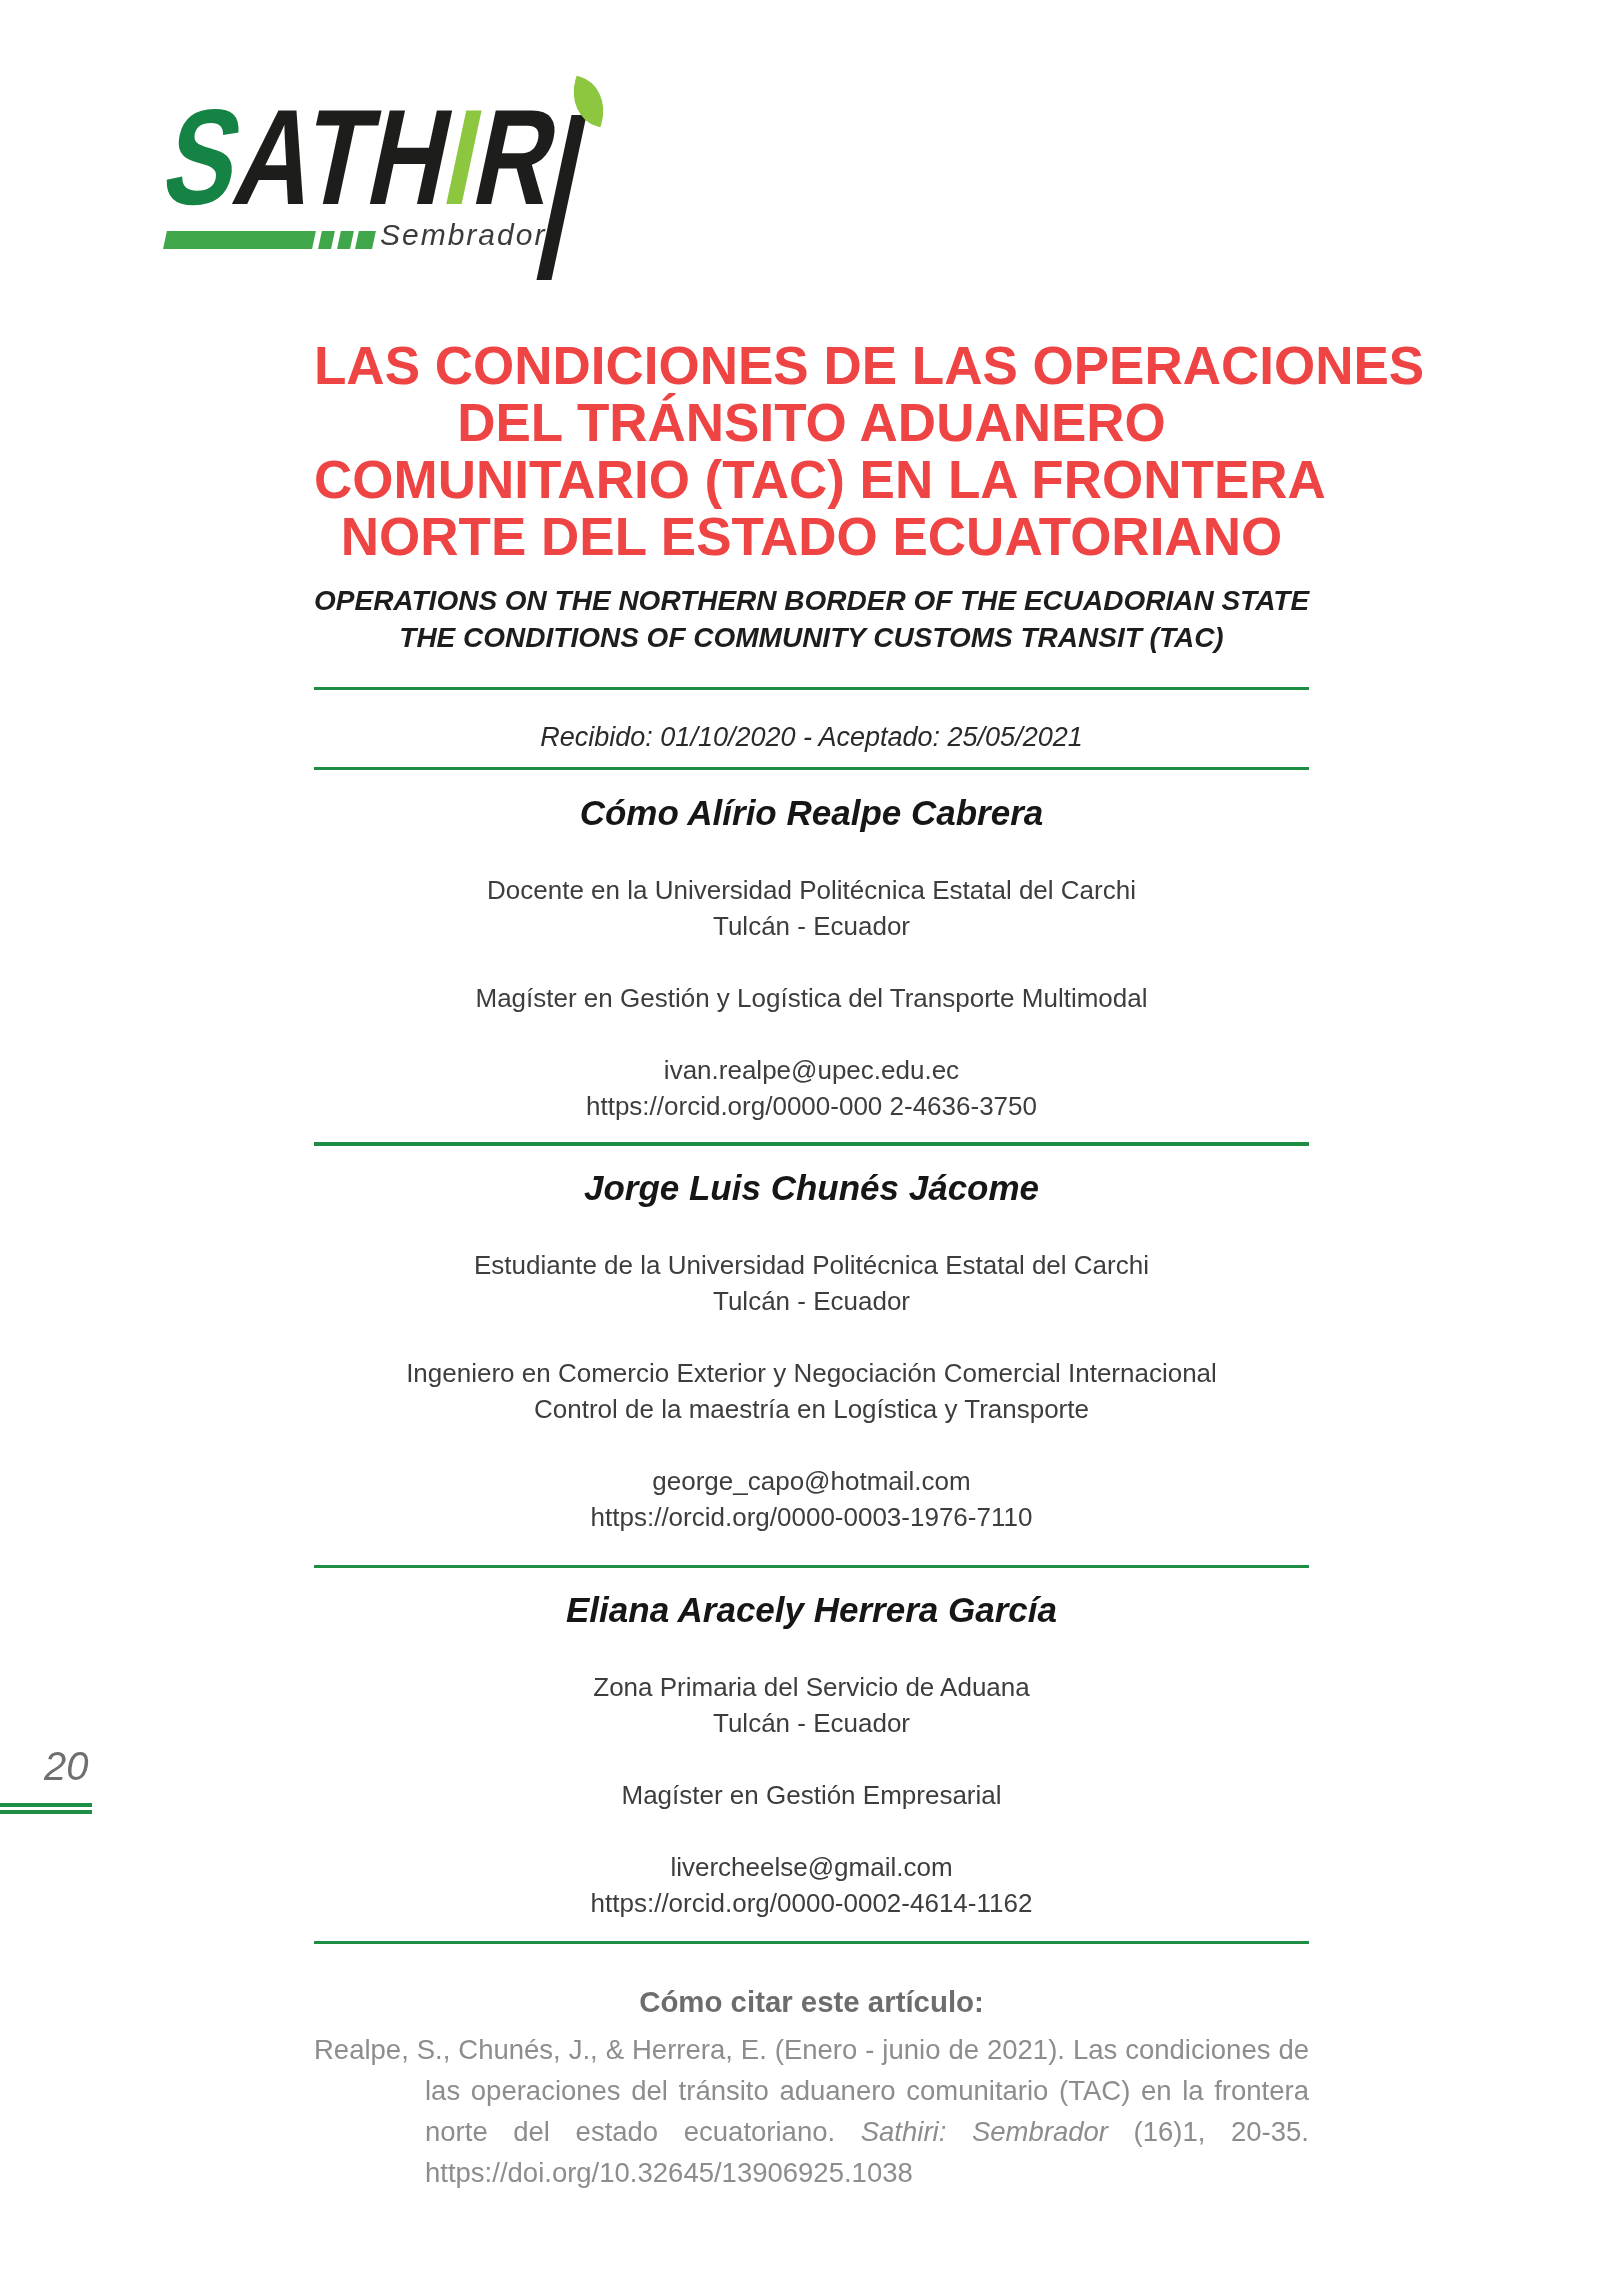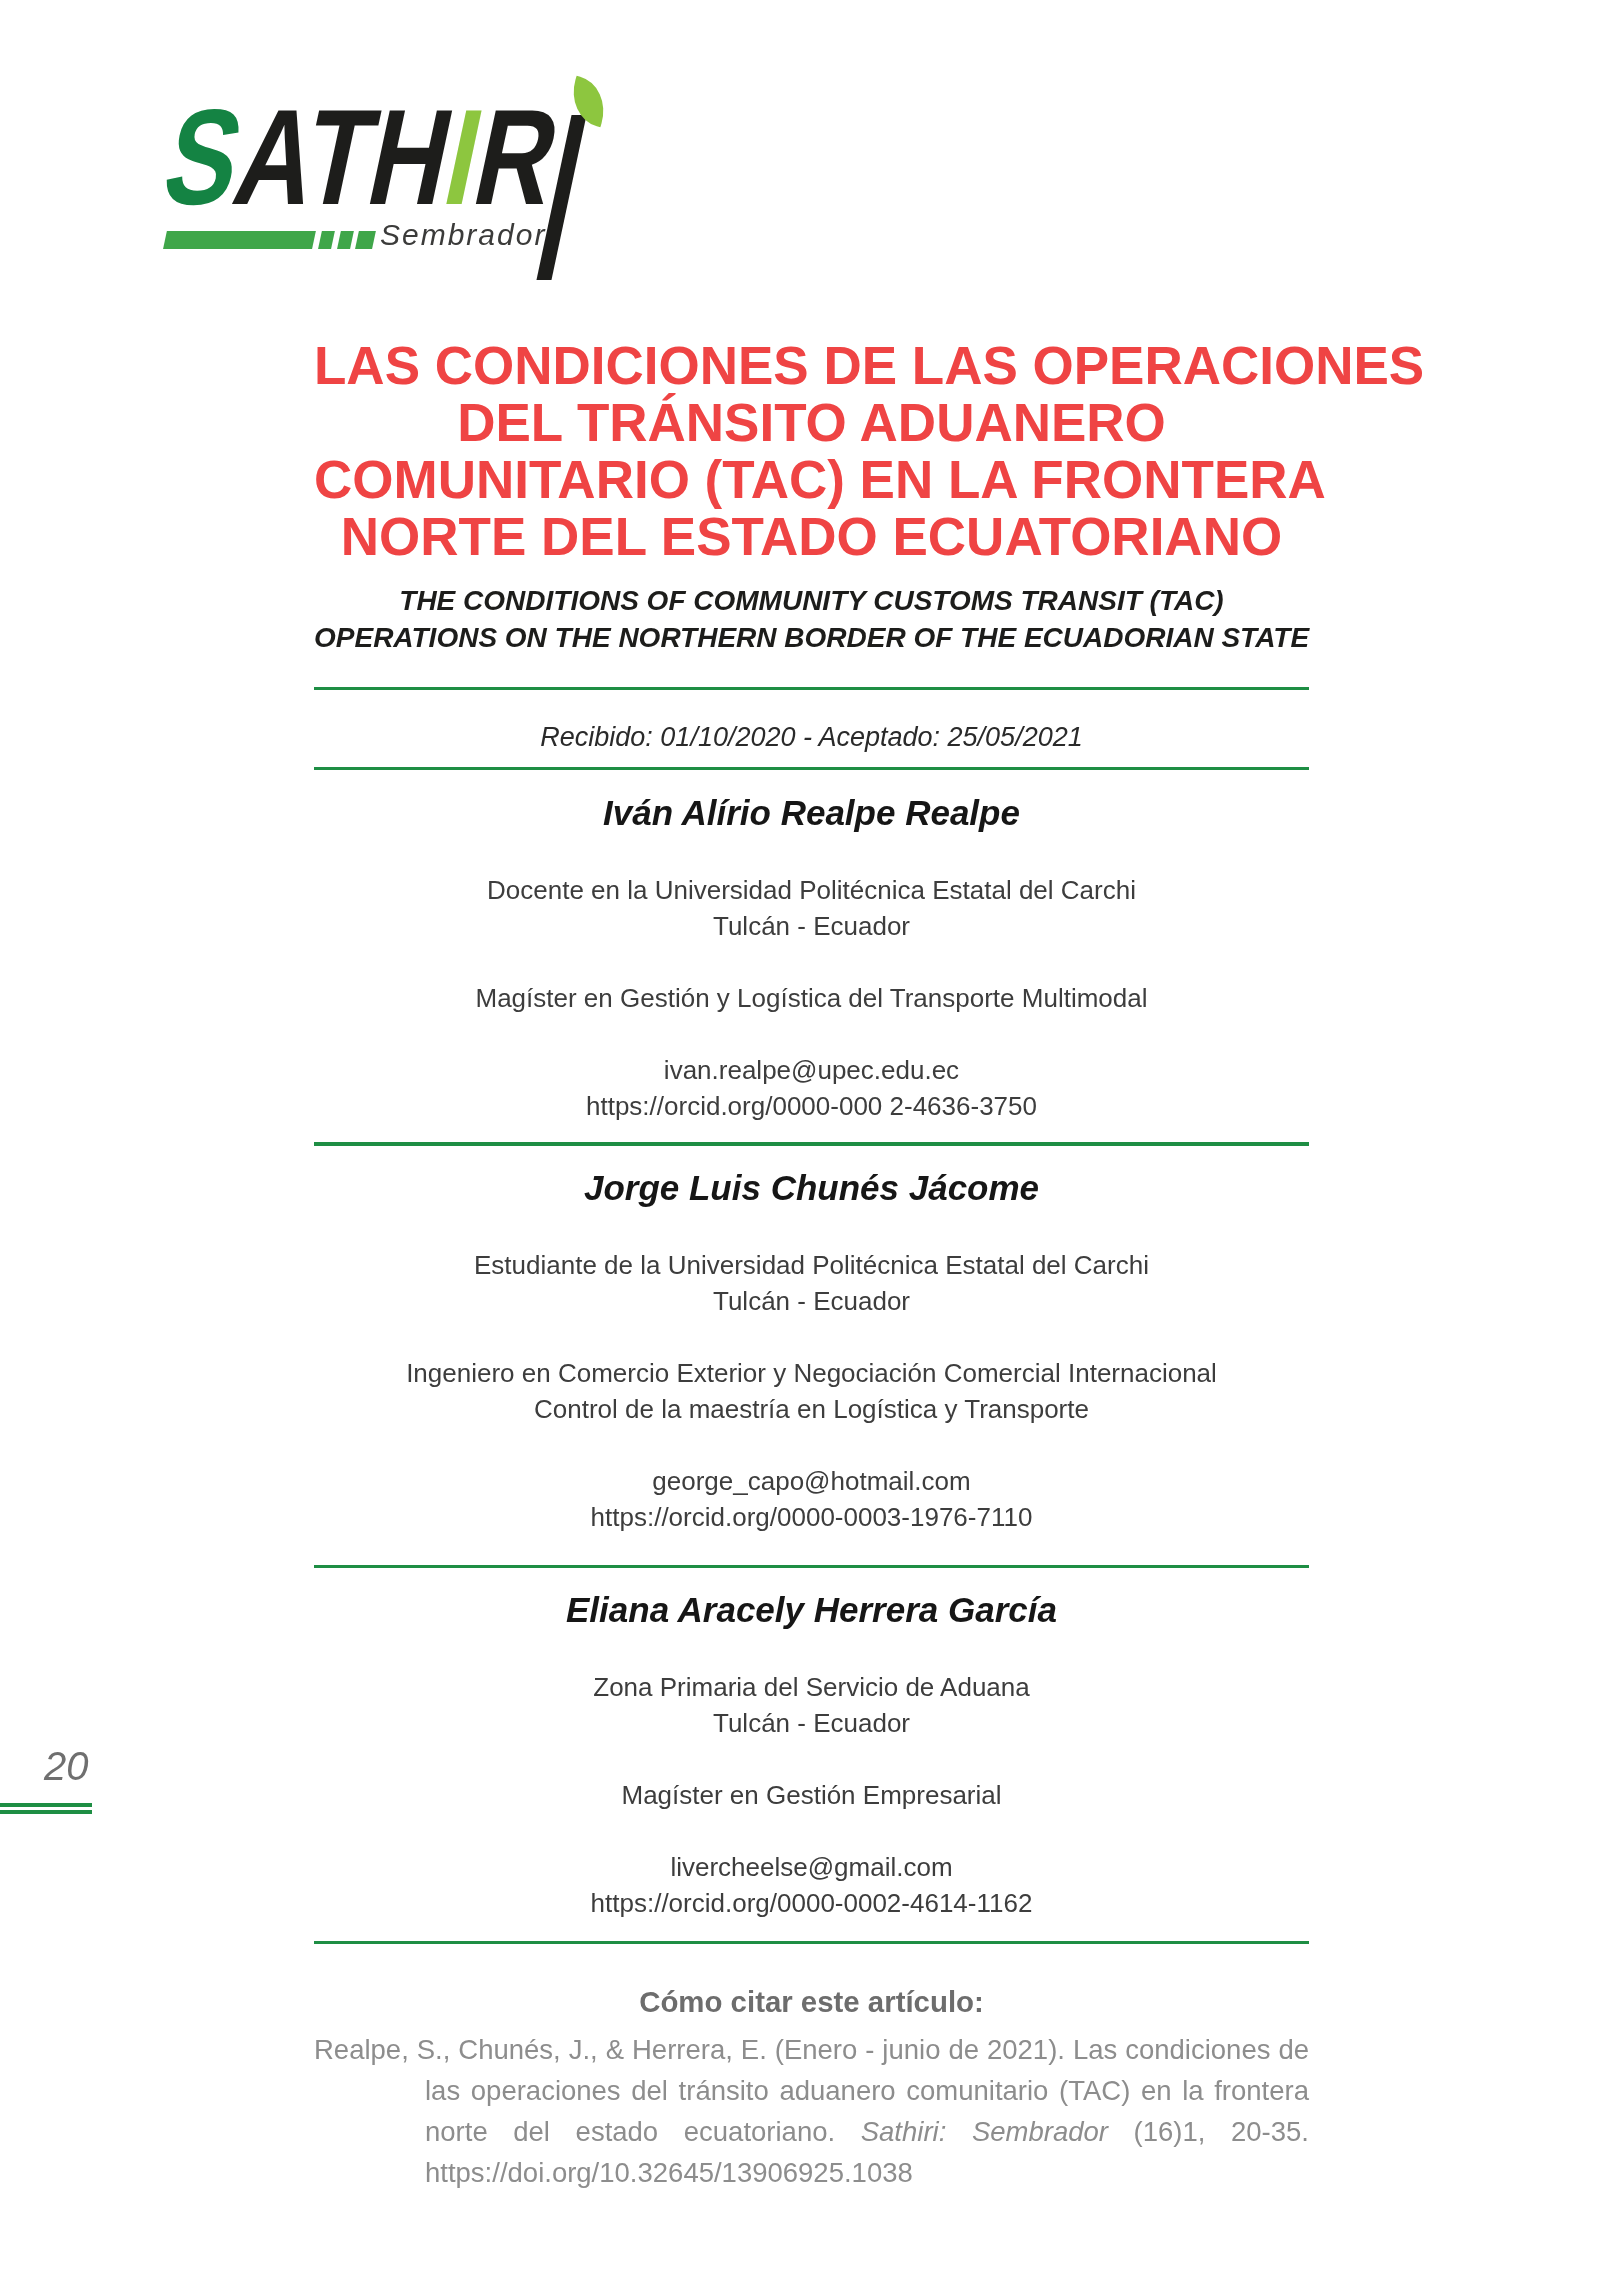--- a/index.html
+++ b/index.html
@@ -121,32 +121,32 @@
 <div class="col">
 
   <div>
     <div class="title-line">LAS CONDICIONES DE LAS OPERACIONES</div>
     <div class="title-line">DEL TRÁNSITO ADUANERO</div>
     <div class="title-line">COMUNITARIO (TAC) EN LA FRONTERA</div>
     <div class="title-line">NORTE DEL ESTADO ECUATORIANO</div>
   </div>
 
   <div class="subtitle">
+    <div class="subtitle-line">OPERATIONS ON THE NORTHERN BORDER OF THE ECUADORIAN STATE</div>
     <div class="subtitle-line">THE CONDITIONS OF COMMUNITY CUSTOMS TRANSIT (TAC)</div>
-    <div class="subtitle-line">OPERATIONS ON THE NORTHERN BORDER OF THE ECUADORIAN STATE</div>
   </div>
 
   <hr class="rule r1">
 
   <div class="dates">Recibido: 01/10/2020 - Aceptado: 25/05/2021</div>
 
   <hr class="rule r2">
 
   <div>
-    <div class="author-name">Iván Alírio Realpe Realpe</div>
+    <div class="author-name">Cómo Alírio Realpe Cabrera</div>
     <div class="block">
       <div class="line">Docente en la Universidad Politécnica Estatal del Carchi</div>
       <div class="line">Tulcán - Ecuador</div>
     </div>
     <div class="block">
       <div class="line">Magíster en Gestión y Logística del Transporte Multimodal</div>
     </div>
     <div class="block">
       <div class="line">ivan.realpe@upec.edu.ec</div>
       <div class="line">https://orcid.org/0000-000 2-4636-3750</div>

